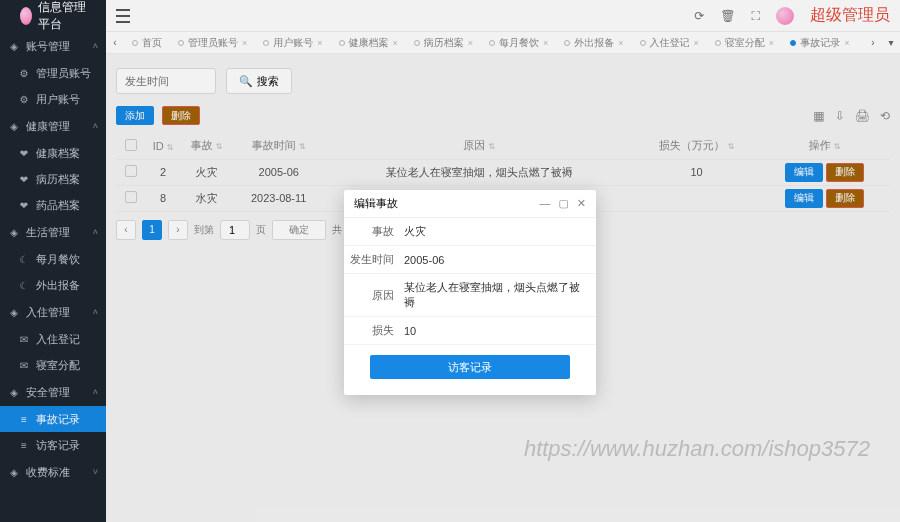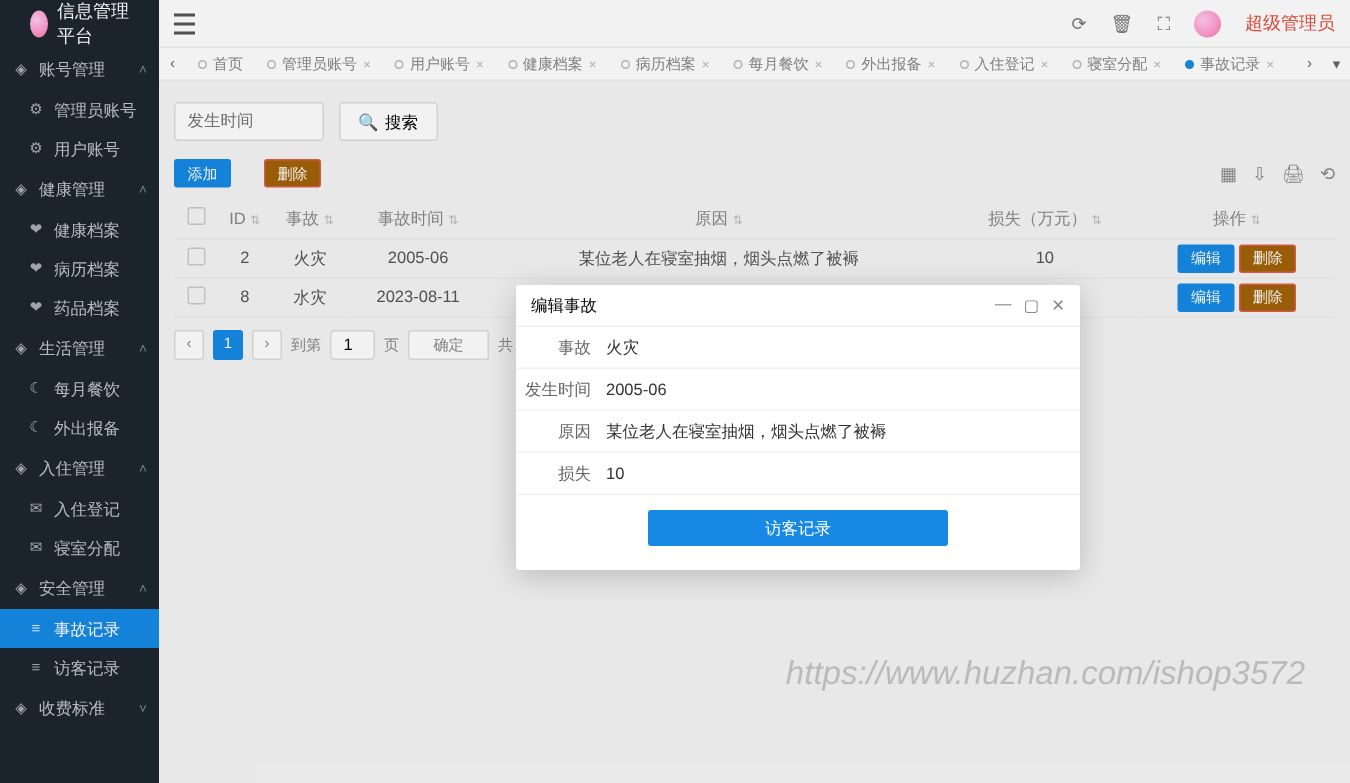--- a/index.html
+++ b/index.html
@@ -10,47 +10,47 @@
 .menu-group-title { display:flex; align-items:center; height:28px; padding:0 8px; cursor:pointer; gap:6px; }
 .menu-group-title .chev { margin-left:auto; font-size:9px; opacity:.6; }
 .menu-item { display:flex; align-items:center; height:26px; padding:0 8px 0 18px; cursor:pointer; gap:6px; }
 .menu-item.active { background:#1789e5; color:#fff; }
 .ic { width:12px; height:12px; display:inline-flex; align-items:center; justify-content:center; font-size:10px; opacity:.85; }
 .topbar { position:absolute; left:106px; top:0; right:0; height:32px; background:#fff; display:flex; align-items:center; padding:0 10px; gap:10px; border-bottom:1px solid #eee; }
 .hamb { width:14px; height:14px; display:flex; flex-direction:column; justify-content:space-between; cursor:pointer; }
 .hamb span { height:2px; background:#555; }
 .top-right { margin-left:auto; display:flex; align-items:center; gap:16px; color:#777; font-size:12px; }
 .top-right .avatar { width:18px; height:18px; border-radius:50%; background:radial-gradient(circle at 35% 35%,#fce,#f9c 60%,#e79); }
-.top-right .role { color:#e74c3c; font-size:12px; }
+.top-right .role { color:#e74c3c; font-size:16px; }
 .tabstrip { position:absolute; left:106px; top:32px; right:0; height:22px; background:#fff; border-bottom:1px solid #eee; display:flex; align-items:center; font-size:10px; color:#888; }
 .tabstrip .ctrl { width:18px; text-align:center; cursor:pointer; color:#666; }
 .tabstrip .tabs { flex:1; display:flex; overflow:hidden; }
 .tab { display:flex; align-items:center; gap:4px; padding:0 8px; height:22px; cursor:pointer; white-space:nowrap; }
 .tab .dot { width:6px; height:6px; border-radius:50%; border:1px solid #bbb; }
 .tab.active .dot { background:#1789e5; border-color:#1789e5; }
 .tab .x { font-size:9px; color:#bbb; }
 .work { position:absolute; left:106px; top:54px; right:0; bottom:0; padding:6px 10px; }
 .searchbar { font-size:11px; color:#666; }
 .searchrow { display:flex; align-items:center; gap:10px; margin:8px 0 12px; }
 .inp { width:100px; height:26px; border:1px solid #ddd; border-radius:3px; padding:0 8px; font-size:11px; }
 .btn { height:26px; padding:0 12px; border:1px solid #ddd; border-radius:3px; background:#fff; font-size:11px; cursor:pointer; display:inline-flex; align-items:center; gap:4px; }
 .btn-primary { background:#1789e5; border-color:#1789e5; color:#fff; }
 .btn-danger { background:#a16207; border-color:#e15b4e; color:#fff; }
 .btn-sm { height:19px; padding:0 8px; font-size:10px; border-radius:2px; }
-.toolbar { display:flex; align-items:center; gap:22px; }
+.toolbar { display:flex; align-items:center; gap:8px; }
 .toolbar .right { margin-left:auto; display:flex; gap:10px; color:#888; font-size:12px; }
 .table { width:100%; margin-top:8px; border-collapse:collapse; font-size:11px; color:#555; }
 .table th,.table td { height:26px; text-align:center; border-bottom:1px solid #eee; font-weight:normal; }
 .table th { color:#888; }
 .chk { width:12px; height:12px; border:1px solid #ccc; display:inline-block; border-radius:2px; }
 .pager { display:flex; align-items:center; gap:6px; margin-top:8px; font-size:10px; color:#888; }
 .pgbtn { width:20px; height:20px; border:1px solid #ddd; display:flex; align-items:center; justify-content:center; border-radius:2px; cursor:pointer; background:#fff; }
 .pgbtn.active { background:#1789e5; color:#fff; border-color:#1789e5; }
 .overlay { position:absolute; inset:0; background:rgba(0,0,0,.05); }
-.dialog { position:absolute; left:344px; top:190px; width:376px; background:#fff; box-shadow:0 4px 20px rgba(0,0,0,.2); border-radius:2px; font-size:11px; }
+.dialog { position:absolute; left:344px; top:190px; width:252px; background:#fff; box-shadow:0 4px 20px rgba(0,0,0,.2); border-radius:2px; font-size:11px; }
 .dialog-head { display:flex; align-items:center; height:28px; padding:0 10px; border-bottom:1px solid #eee; }
 .dialog-head .controls { margin-left:auto; display:flex; gap:8px; color:#888; cursor:pointer; font-size:11px; }
 .form-row { display:flex; align-items:center; min-height:28px; border-bottom:1px solid #f2f2f2; }
 .form-row .lbl { width:60px; text-align:right; padding-right:10px; color:#666; }
 .form-row .val { flex:1; padding:6px 10px 6px 0; color:#333; }
 .dialog-foot { padding:10px 0 16px; display:flex; justify-content:center; }
 .confirm-btn { background:#1789e5; color:#fff; border:none; height:24px; width:200px; border-radius:2px; font-size:11px; cursor:pointer; }
 .watermark { position:absolute; right:30px; bottom:60px; font-size:22px; color:rgba(100,100,110,.35); font-style:italic; font-family:Liberation Sans, sans-serif; pointer-events:none; }
 </style>
 </head>

